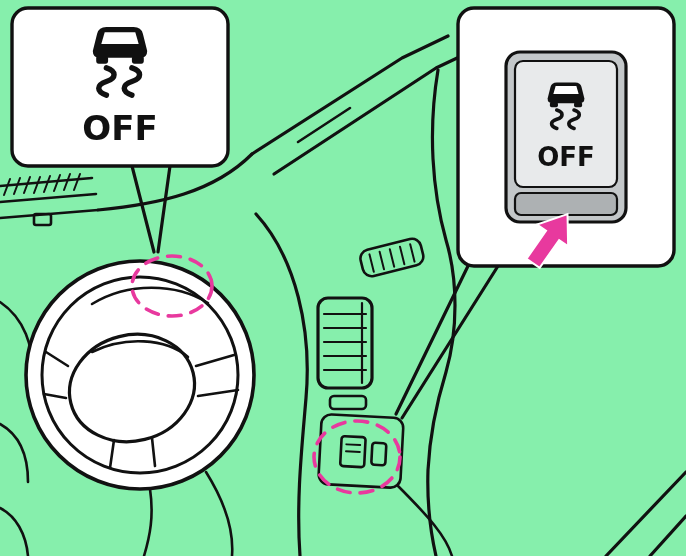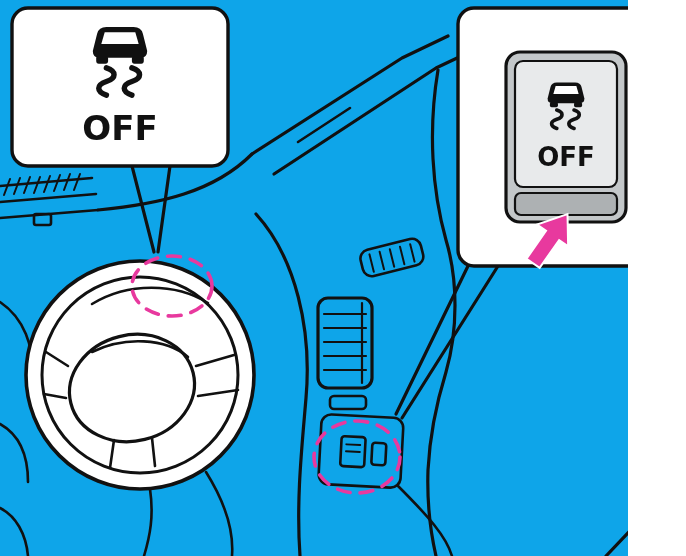--- a/index.html
+++ b/index.html
@@ -1,16 +1,16 @@
 <!DOCTYPE html>
 <html><head>
 <meta charset="utf-8">
 <style>
   html,body{margin:0;padding:0;background:#ffffff;}
-  #stage{position:relative;width:628px;height:556px;background:#0ea5e9;overflow:hidden;
+  #stage{position:relative;width:686px;height:556px;background:#86efac;overflow:hidden;
          font-family:"DejaVu Sans","Liberation Sans",sans-serif;}
   svg{display:block;}
   .line{stroke:#111111;stroke-width:2.6;fill:none;stroke-linecap:round;stroke-linejoin:round;}
   .thick{stroke:#111111;stroke-width:3.2;fill:none;stroke-linecap:round;stroke-linejoin:round;}
   .boxline{stroke:#111111;stroke-width:3.4;fill:#ffffff;stroke-linejoin:round;}
   .offtext{font-weight:bold;fill:#111111;text-anchor:middle;
            font-family:"DejaVu Sans","Liberation Sans",sans-serif;}
   .dashed{fill:none;stroke-width:3.6;stroke-dasharray:13 10;stroke-linecap:round;}
 </style>
 </head>

